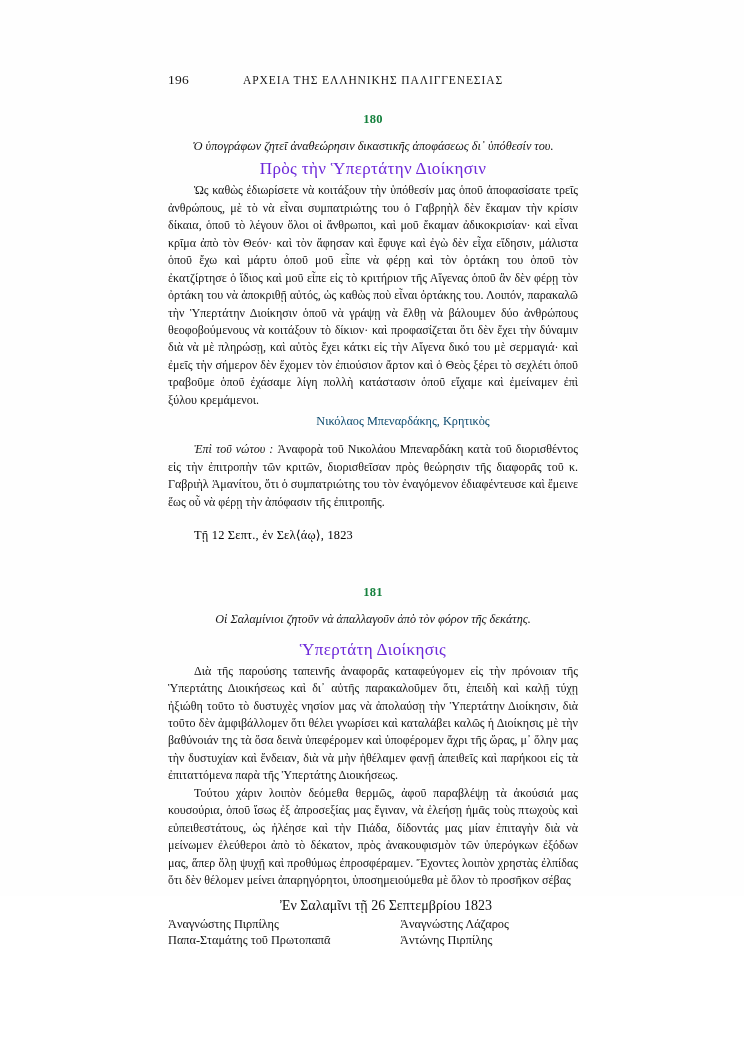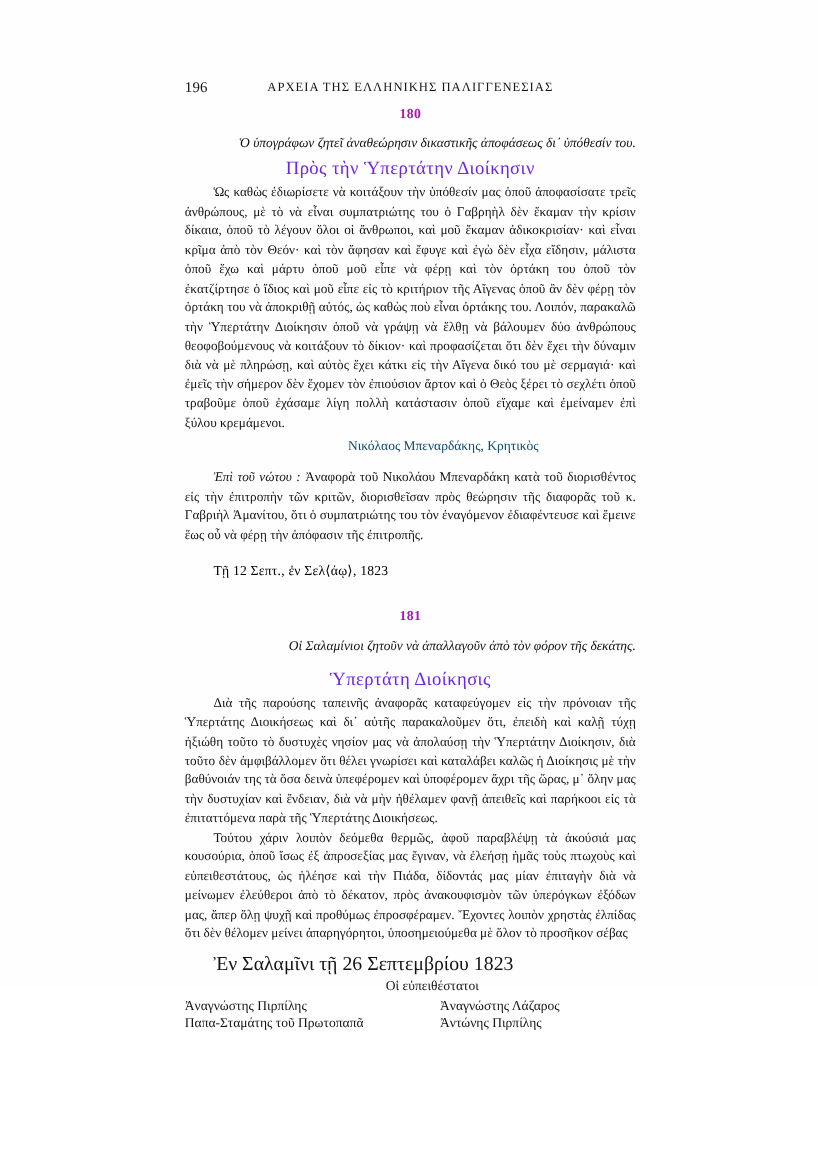--- a/index.html
+++ b/index.html
@@ -58,28 +58,28 @@
     left: 168px;
     top: 96px;
     width: 410px;
   }
 
   .doc-number {
     text-align: center;
     font-weight: bold;
     font-size: 12.5px;
     letter-spacing: 0.3px;
-    margin: 0 0 11px 0;
-    color: #a21caf;
+    margin: 16px 0 11px 0;
+    color: #15803d;
   }
 
   .summary {
     font-style: italic;
     font-size: 12.2px;
-    text-align: right;
+    text-align: center;
     margin: 0 0 4px 0;
     line-height: 1.42;
     color: #111;
   }
 
   .addressee {
     text-align: center;
     font-size: 17px;
     margin: 0 0 3px 0;
     letter-spacing: 0.35px;
@@ -123,23 +123,24 @@
     text-indent: 26px;
     letter-spacing: 0.2px;
     color: #000000;
   }
 
   .gap-large { height: 26px; }
   .gap-small { height: 7px; }
 
   .closing {
     margin: 8px 0 0 0;
-    font-size: 18px;
-    text-indent: 26px;
-    color: #131313;
+    font-size: 14px;
+    text-indent: 26px;
+    color: #131313;
+    text-align: center;
   }
   .closing-center {
     margin: 2px 0 0 0;
     font-size: 12.3px;
     text-align: center;
     padding-left: 40px;
     color: #131313;
   }
 
   table.signatures {
@@ -181,21 +182,20 @@
     <div class="gap-large"></div>
 
     <div>
       <div class="doc-number">181</div>
       <div class="summary">Οἱ Σαλαμίνιοι ζητοῦν νὰ ἀπαλλαγοῦν ἀπὸ τὸν φόρον τῆς δεκάτης.</div>
       <div class="gap-small"></div>
       <div class="addressee">Ὑπερτάτη Διοίκησις</div>
       <p class="body-text">Διὰ τῆς παρούσης ταπεινῆς ἀναφορᾶς καταφεύγομεν εἰς τὴν πρόνοιαν τῆς Ὑπερτάτης Διοικήσεως καὶ δι᾽ αὐτῆς παρακαλοῦμεν ὅτι, ἐπειδὴ καὶ καλῇ τύχῃ ἠξιώθη τοῦτο τὸ δυστυχὲς νησίον μας νὰ ἀπολαύσῃ τὴν Ὑπερτάτην Διοίκησιν, διὰ τοῦτο δὲν ἀμφιβάλλομεν ὅτι θέλει γνωρίσει καὶ καταλάβει καλῶς ἡ Διοίκησις μὲ τὴν βαθύνοιάν της τὰ ὅσα δεινὰ ὑπεφέρομεν καὶ ὑποφέρομεν ἄχρι τῆς ὥρας, μ᾽ ὅλην μας τὴν δυστυχίαν καὶ ἔνδειαν, διὰ νὰ μὴν ἠθέλαμεν φανῇ ἀπειθεῖς καὶ παρήκοοι εἰς τὰ ἐπιταττόμενα παρὰ τῆς Ὑπερτάτης Διοικήσεως.</p>
       <p class="body-text cont">Τούτου χάριν λοιπὸν δεόμεθα θερμῶς, ἀφοῦ παραβλέψῃ τὰ ἀκούσιά μας κουσούρια, ὁποῦ ἴσως ἐξ ἀπροσεξίας μας ἔγιναν, νὰ ἐλεήσῃ ἡμᾶς τοὺς πτωχοὺς καὶ εὐπειθεστάτους, ὡς ἠλέησε καὶ τὴν Πιάδα, δίδοντάς μας μίαν ἐπιταγὴν διὰ νὰ μείνωμεν ἐλεύθεροι ἀπὸ τὸ δέκατον, πρὸς ἀνακουφισμὸν τῶν ὑπερόγκων ἐξόδων μας, ἅπερ ὅλῃ ψυχῇ καὶ προθύμως ἐπροσφέραμεν. Ἔχοντες λοιπὸν χρηστὰς ἐλπίδας ὅτι δὲν θέλομεν μείνει ἀπαρηγόρητοι, ὑποσημειούμεθα μὲ ὅλον τὸ προσῆκον σέβας</p>
       <div class="closing">Ἐν Σαλαμῖνι τῇ 26 Σεπτεμβρίου 1823</div>
-      <div class="closing-center">Οἱ εὐπειθέστατοι</div>
 
       <table class="signatures">
         <tbody>
           <tr>
             <td class="sig-left">Ἀναγνώστης Πιρπίλης</td>
             <td class="sig-right">Ἀναγνώστης Λάζαρος</td>
           </tr>
           <tr>
             <td class="sig-left">Παπα-Σταμάτης τοῦ Πρωτοπαπᾶ</td>
             <td class="sig-right">Ἀντώνης Πιρπίλης</td>

